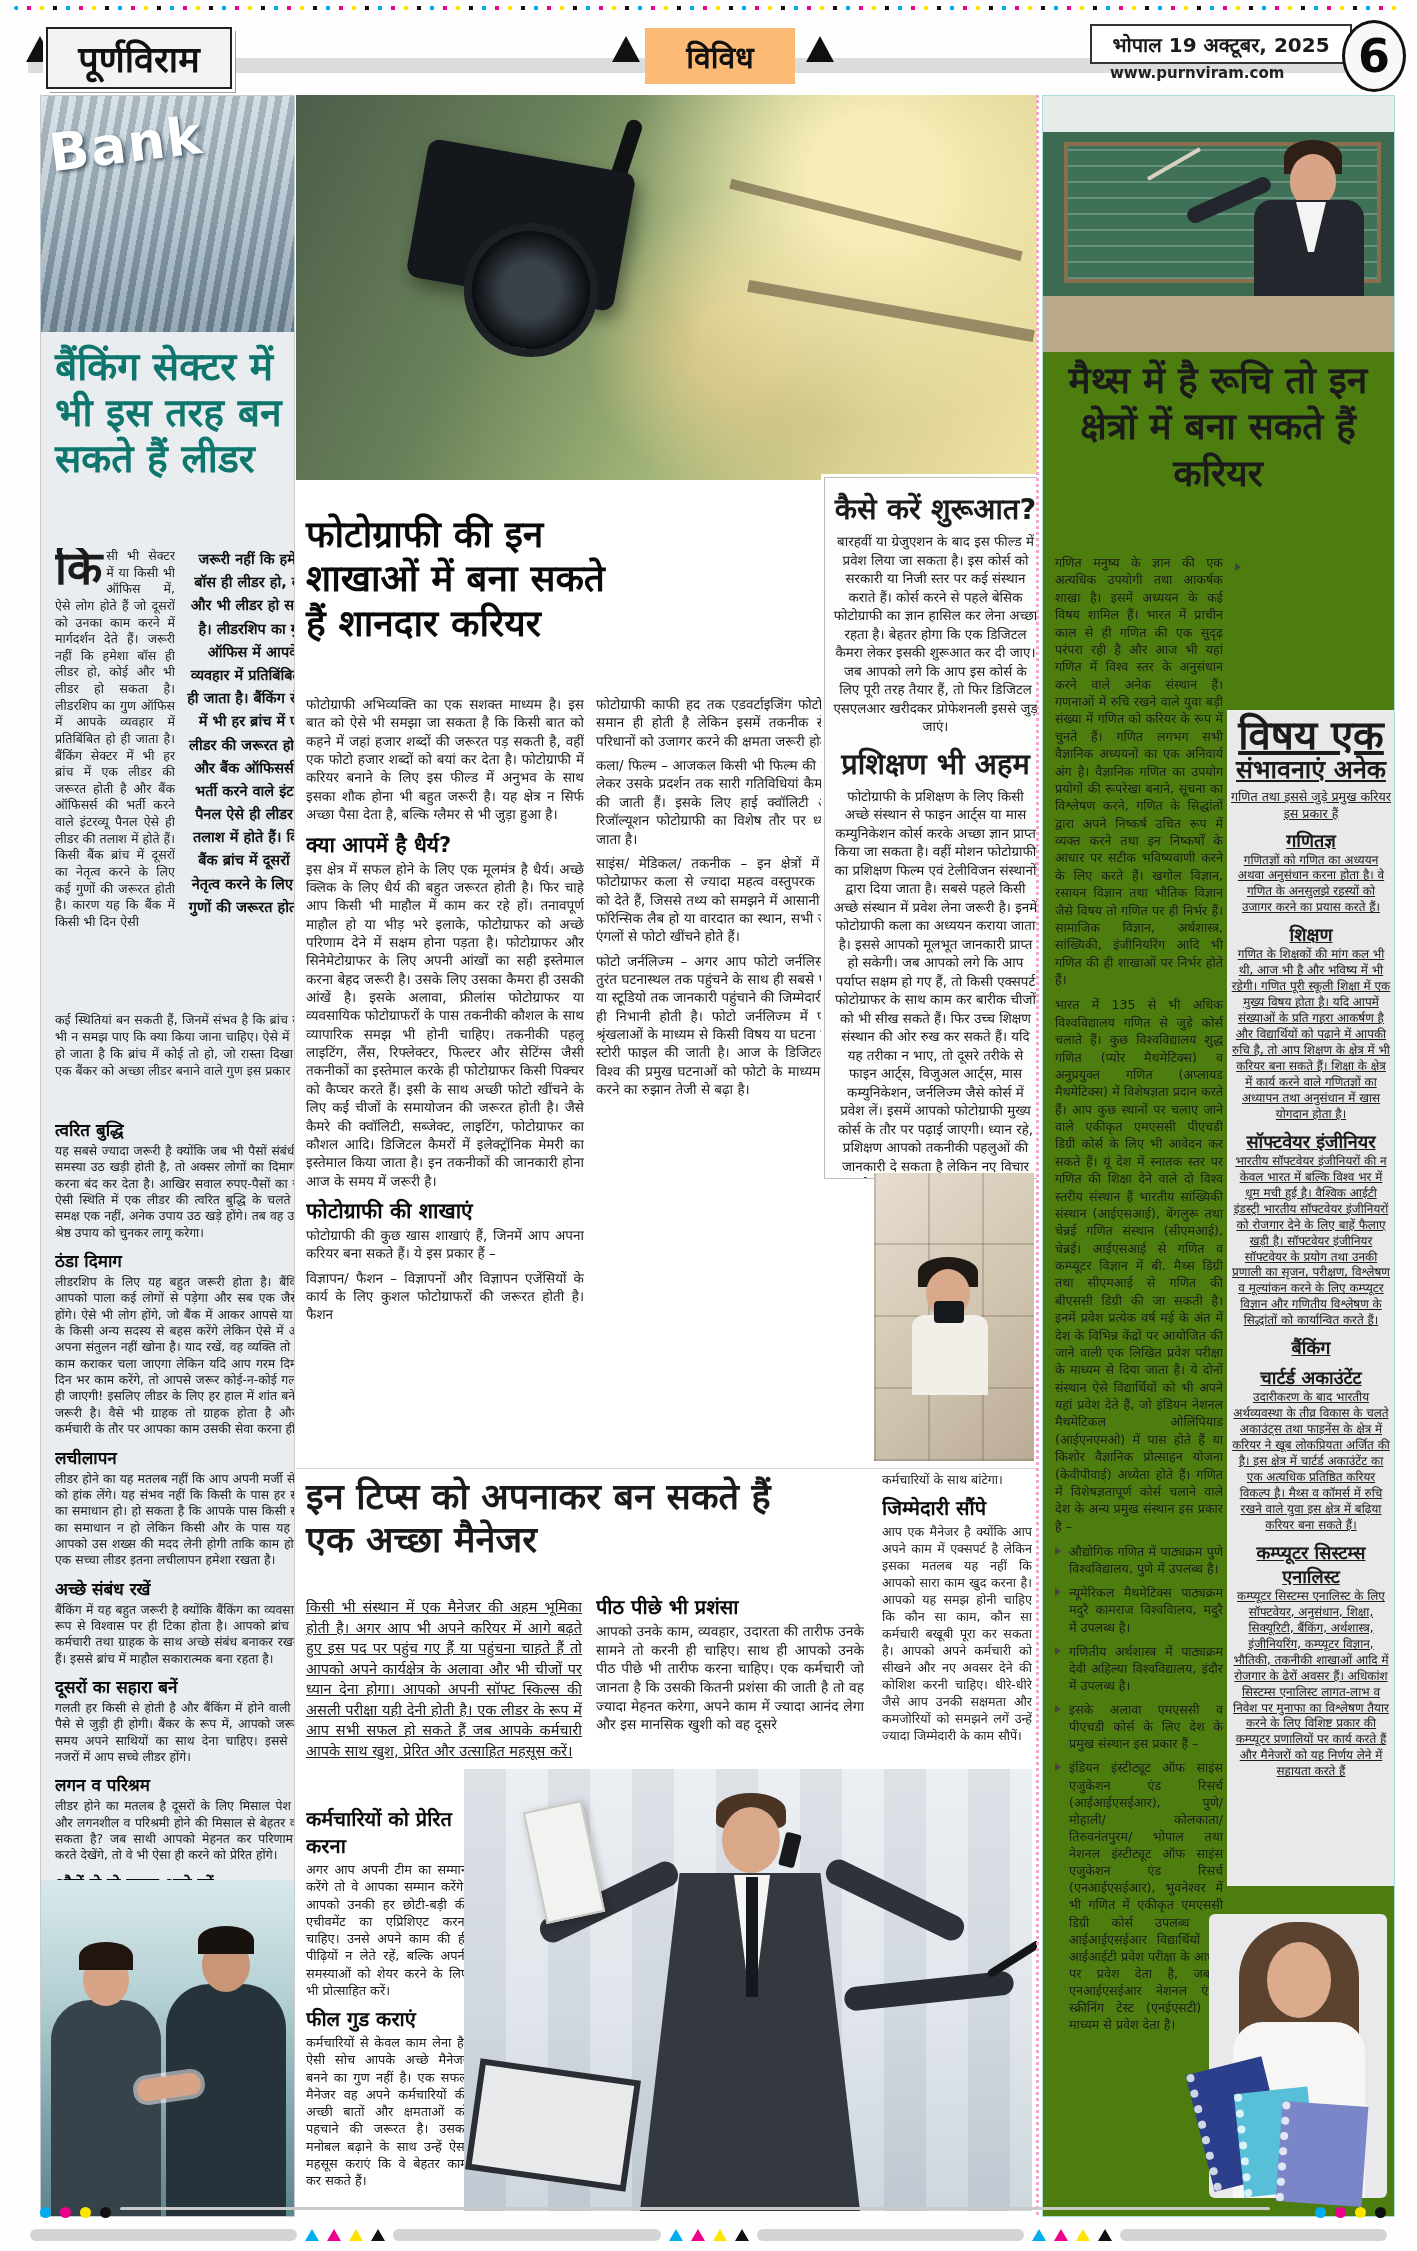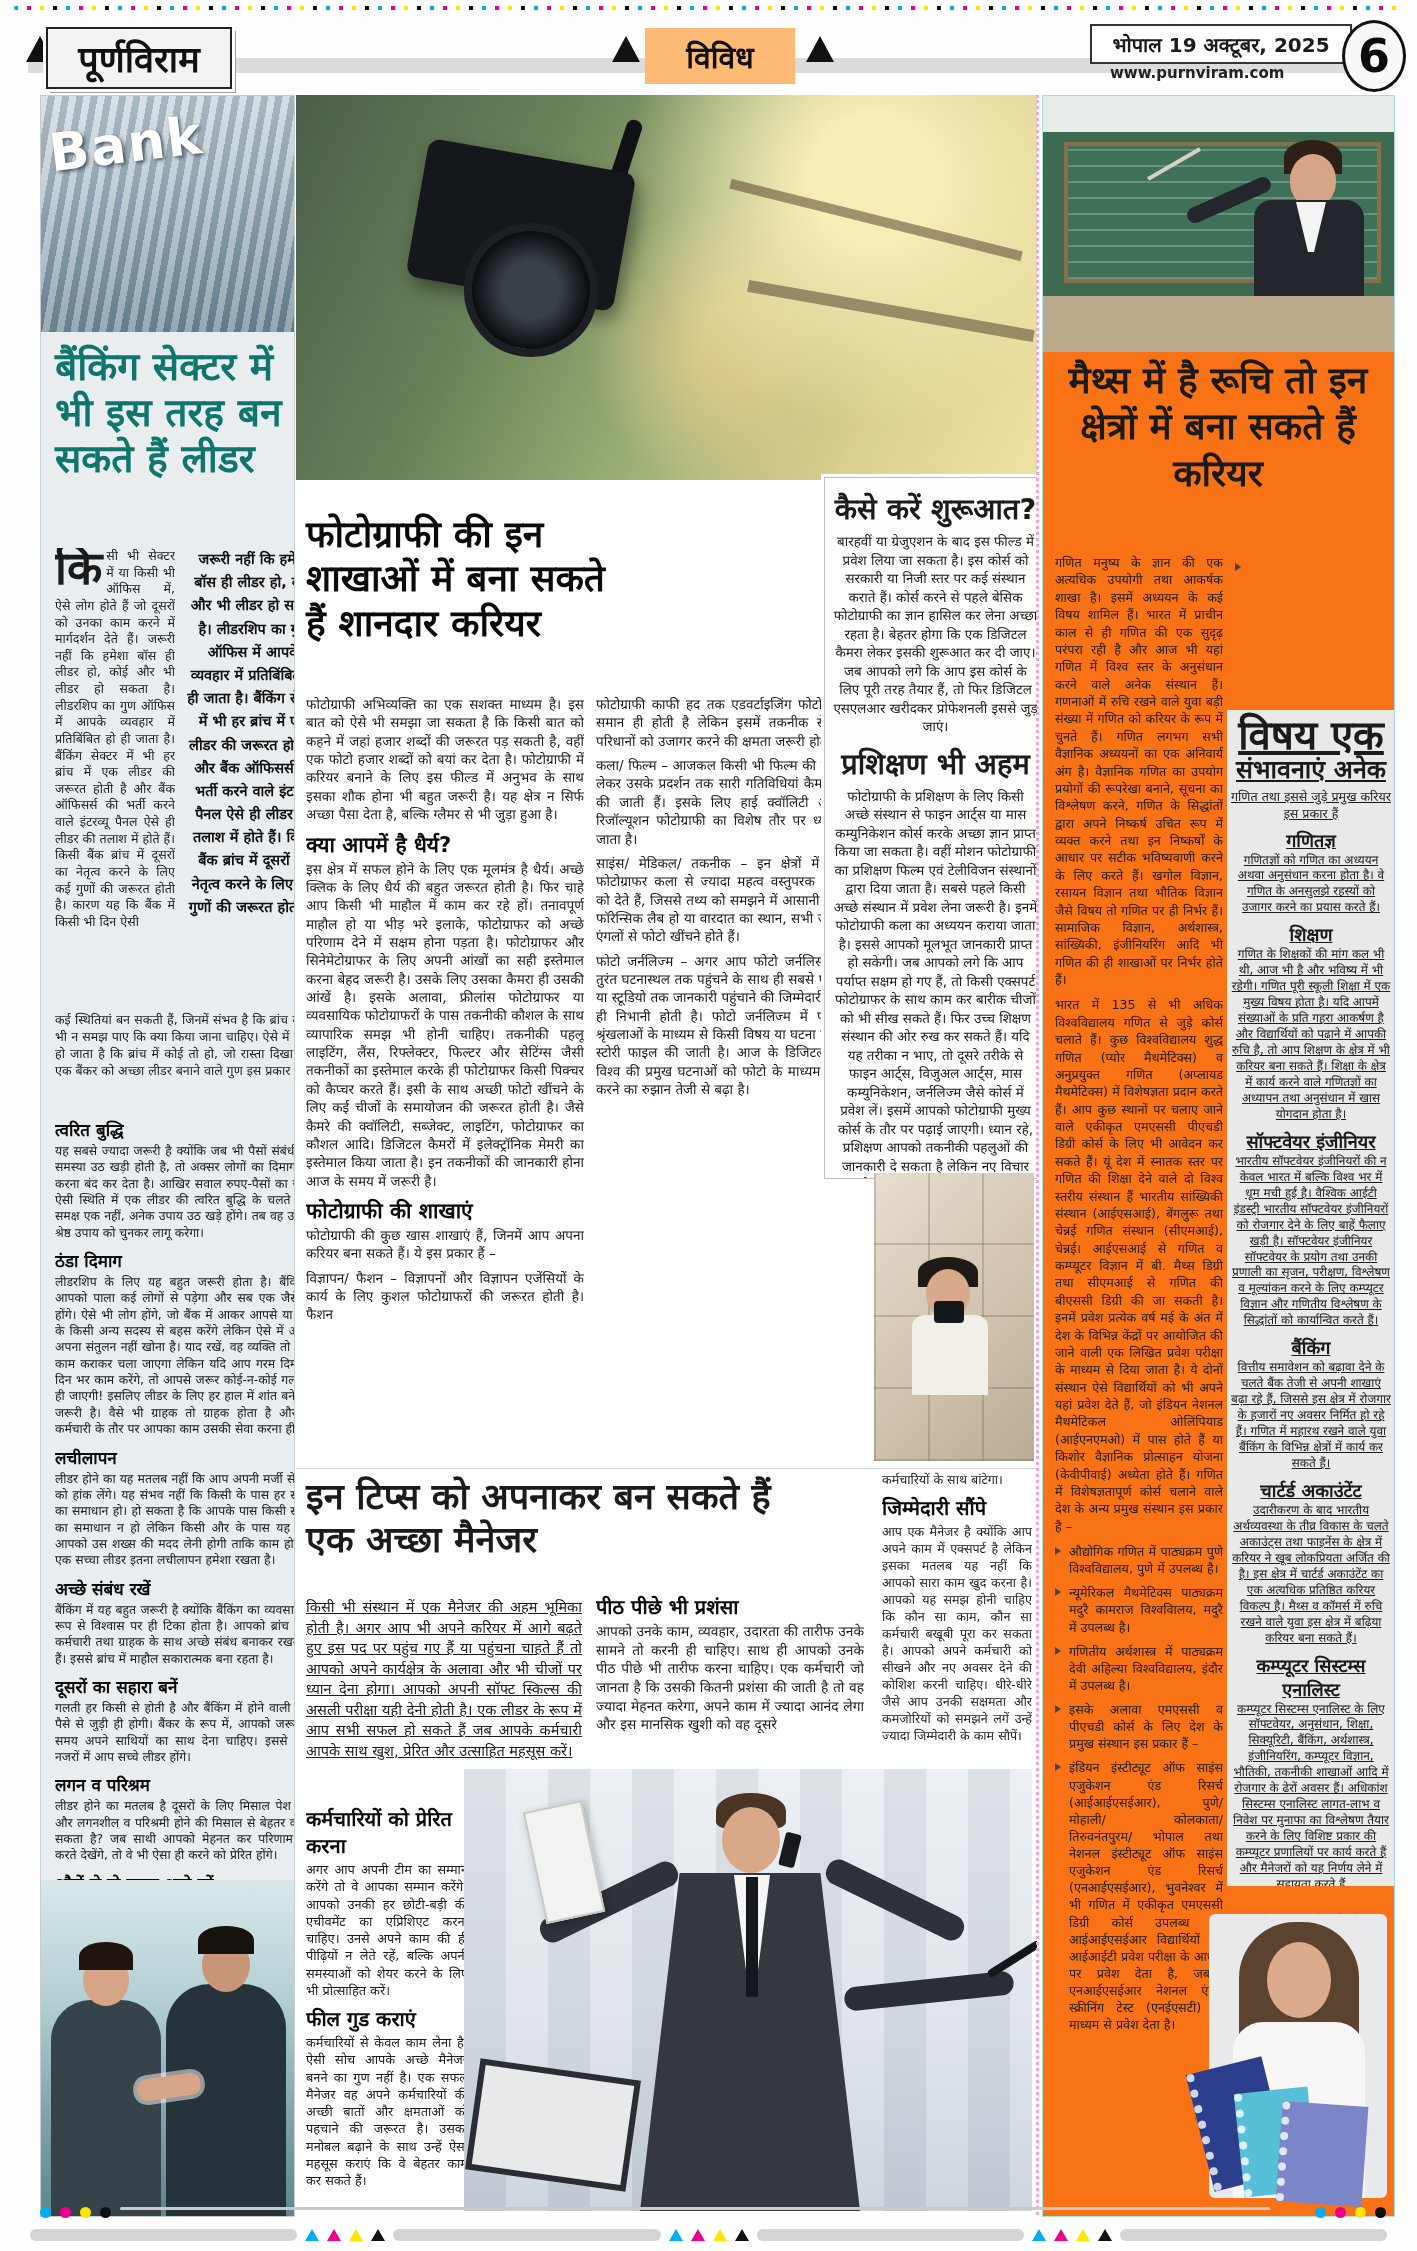--- a/index.html
+++ b/index.html
@@ -23,21 +23,21 @@
   .date-box{position:absolute;left:1090px;top:24px;width:258px;height:36px;border:2px solid #333;background:#fff;
     display:flex;align-items:center;justify-content:center;font-size:20px;font-weight:bold;}
   .site{position:absolute;left:1110px;top:64px;width:240px;font-size:15px;font-weight:bold;color:#222;}
   .pagenum{position:absolute;left:1342px;top:20px;width:58px;height:66px;border:3px solid #111;border-radius:50%;
     display:flex;align-items:center;justify-content:center;font-size:46px;font-weight:bold;color:#0b0b0b;background:#f8f8f8;}
 
   
   .art-bank{position:absolute;left:40px;top:95px;width:253px;height:2120px;background:#e9edf0;border:1px solid #c7ccd1;}
   .art-photo{position:absolute;left:296px;top:95px;width:741px;height:1368px;background:#fff;}
   .art-mgr{position:absolute;left:296px;top:1468px;width:741px;height:747px;background:#fff;border-top:1px solid #d6d6d6;}
-  .art-math{position:absolute;left:1042px;top:95px;width:351px;height:2120px;background:#f97316;border:1px solid #aadede;}
+  .art-math{position:absolute;left:1042px;top:95px;width:351px;height:2120px;background:#4d7c0f;border:1px solid #aadede;}
   .pink-dash{position:absolute;left:1036px;top:95px;width:0;height:2120px;border-left:3px dotted #f2a6ce;}
 
   
   .bank-photo{position:absolute;left:0;top:0;width:100%;height:236px;
     background:linear-gradient(175deg,#cdd8de 0%,#aebfca 35%,#8aa0ae 70%,#6d8494 100%);}
   .bank-photo .win{position:absolute;inset:0;background:repeating-linear-gradient(100deg,rgba(255,255,255,.55) 0 7px,rgba(60,80,96,.45) 7px 14px);opacity:.5;}
   .bank-word{position:absolute;left:8px;top:18px;font-size:52px;font-weight:bold;color:#fff;transform:rotate(-7deg);
     text-shadow:2px 2px 4px rgba(40,60,75,.8);letter-spacing:2px;}
   .cam-photo{position:absolute;left:0;top:0;width:741px;height:385px;
     background:radial-gradient(circle at 78% 22%,#f7edb6 0 10%,rgba(247,237,182,0) 38%),
@@ -329,21 +329,20 @@
       <div class="t1">विषय एक</div>
       <div class="t2">संभावनाएं अनेक</div>
       <div class="sub">गणित तथा इससे जुड़े प्रमुख करियर इस प्रकार हैं</div>
       <h3>गणितज्ञ</h3>
       <p>गणितज्ञों को गणित का अध्ययन अथवा अनुसंधान करना होता है। वे गणित के अनसुलझे रहस्यों को उजागर करने का प्रयास करते हैं।</p>
       <h3>शिक्षण</h3>
       <p>गणित के शिक्षकों की मांग कल भी थी, आज भी है और भविष्य में भी रहेगी। गणित पूरी स्कूली शिक्षा में एक मुख्य विषय होता है। यदि आपमें संख्याओं के प्रति गहरा आकर्षण है और विद्यार्थियों को पढ़ाने में आपकी रुचि है, तो आप शिक्षण के क्षेत्र में भी करियर बना सकते हैं। शिक्षा के क्षेत्र में कार्य करने वाले गणितज्ञों का अध्यापन तथा अनुसंधान में खास योगदान होता है।</p>
       <h3>सॉफ्टवेयर इंजीनियर</h3>
       <p>भारतीय सॉफ्टवेयर इंजीनियरों की न केवल भारत में बल्कि विश्व भर में धूम मची हुई है। वैश्विक आईटी इंडस्ट्री भारतीय सॉफ्टवेयर इंजीनियरों को रोजगार देने के लिए बाहें फैलाए खड़ी है। सॉफ्टवेयर इंजीनियर सॉफ्टवेयर के प्रयोग तथा उनकी प्रणाली का सृजन, परीक्षण, विश्लेषण व मूल्यांकन करने के लिए कम्प्यूटर विज्ञान और गणितीय विश्लेषण के सिद्धांतों को कार्यान्वित करते हैं।</p>
       <h3>बैंकिंग</h3>
-      <p>वित्तीय समावेशन को बढ़ावा देने के चलते बैंक तेजी से अपनी शाखाएं बढ़ा रहे हैं, जिससे इस क्षेत्र में रोजगार के हजारों नए अवसर निर्मित हो रहे हैं। गणित में महारथ रखने वाले युवा बैंकिंग के विभिन्न क्षेत्रों में कार्य कर सकते हैं।</p>
       <h3>चार्टर्ड अकाउंटेंट</h3>
       <p>उदारीकरण के बाद भारतीय अर्थव्यवस्था के तीव्र विकास के चलते अकाउंट्स तथा फाइनेंस के क्षेत्र में करियर ने खूब लोकप्रियता अर्जित की है। इस क्षेत्र में चार्टर्ड अकाउंटेंट का एक अत्यधिक प्रतिष्ठित करियर विकल्प है। मैथ्स व कॉमर्स में रुचि रखने वाले युवा इस क्षेत्र में बढ़िया करियर बना सकते हैं।</p>
       <h3>कम्प्यूटर सिस्टम्स एनालिस्ट</h3>
       <p>कम्प्यूटर सिस्टम्स एनालिस्ट के लिए सॉफ्टवेयर, अनुसंधान, शिक्षा, सिक्यूरिटी, बैंकिंग, अर्थशास्त्र, इंजीनियरिंग, कम्प्यूटर विज्ञान, भौतिकी, तकनीकी शाखाओं आदि में रोजगार के ढेरों अवसर हैं। अधिकांश सिस्टम्स एनालिस्ट लागत-लाभ व निवेश पर मुनाफा का विश्लेषण तैयार करने के लिए विशिष्ट प्रकार की कम्प्यूटर प्रणालियों पर कार्य करते हैं और मैनेजरों को यह निर्णय लेने में सहायता करते हैं</p>
     </div>
     <div class="mt-tail">कि या प्रस्तावित टेक्नोलॉजी वित्तीय दृष्टि से कारगर होगी या नहीं।</div>
 
     <div class="stu-photo">
       <div class="st-hair"></div>
       <div class="st-face"></div>

